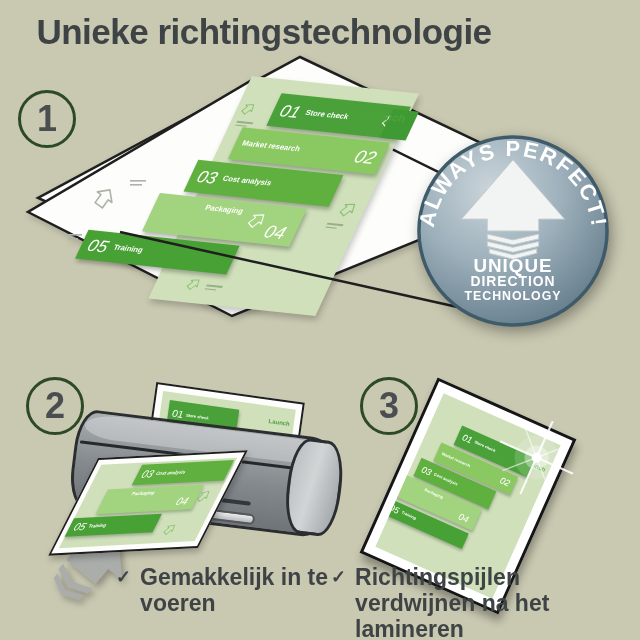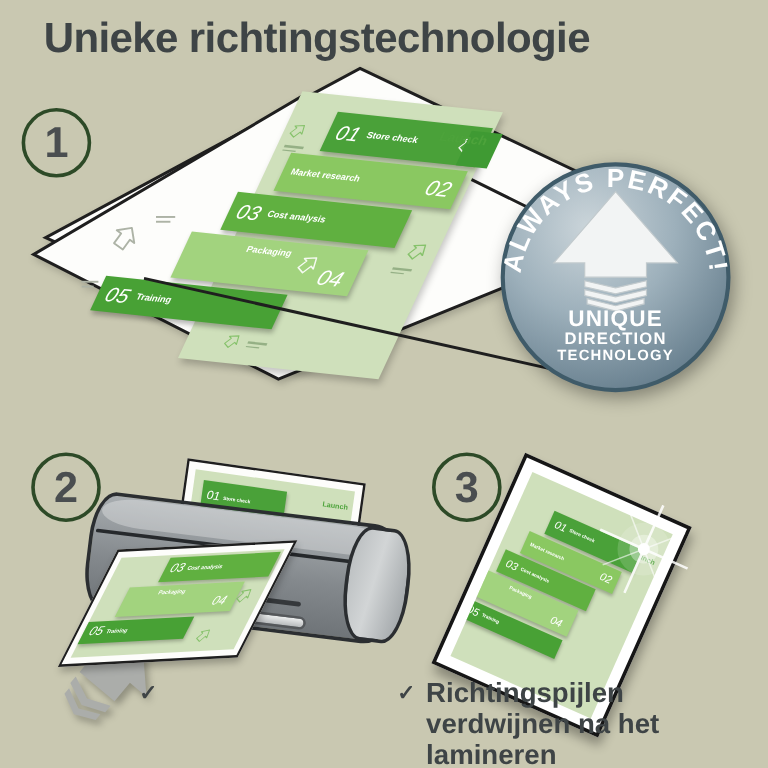--- a/index.html
+++ b/index.html
@@ -323,19 +323,20 @@
         <line x1="66" y1="14" x2="14" y2="66" stroke-width="1.3" opacity=".6"></line>
       </g>
       <circle cx="40" cy="40" r="5" fill="#fff"></circle>
       <circle cx="40" cy="40" r="12" fill="#fff" opacity=".35"></circle>
       <circle cx="40" cy="40" r="22" fill="#fff" opacity=".15"></circle>
     </svg>
   </div>
 
   <div class="bullet bl1">
     <span class="check">✓</span>
+    <span>Gemakkelijk in te voeren</span>
   </div>
   <div class="bullet bl2">
     <span class="check">✓</span>
     <span>Richtingspijlen verdwijnen na het lamineren</span>
   </div>
 
 </div>
 
 </body></html>

